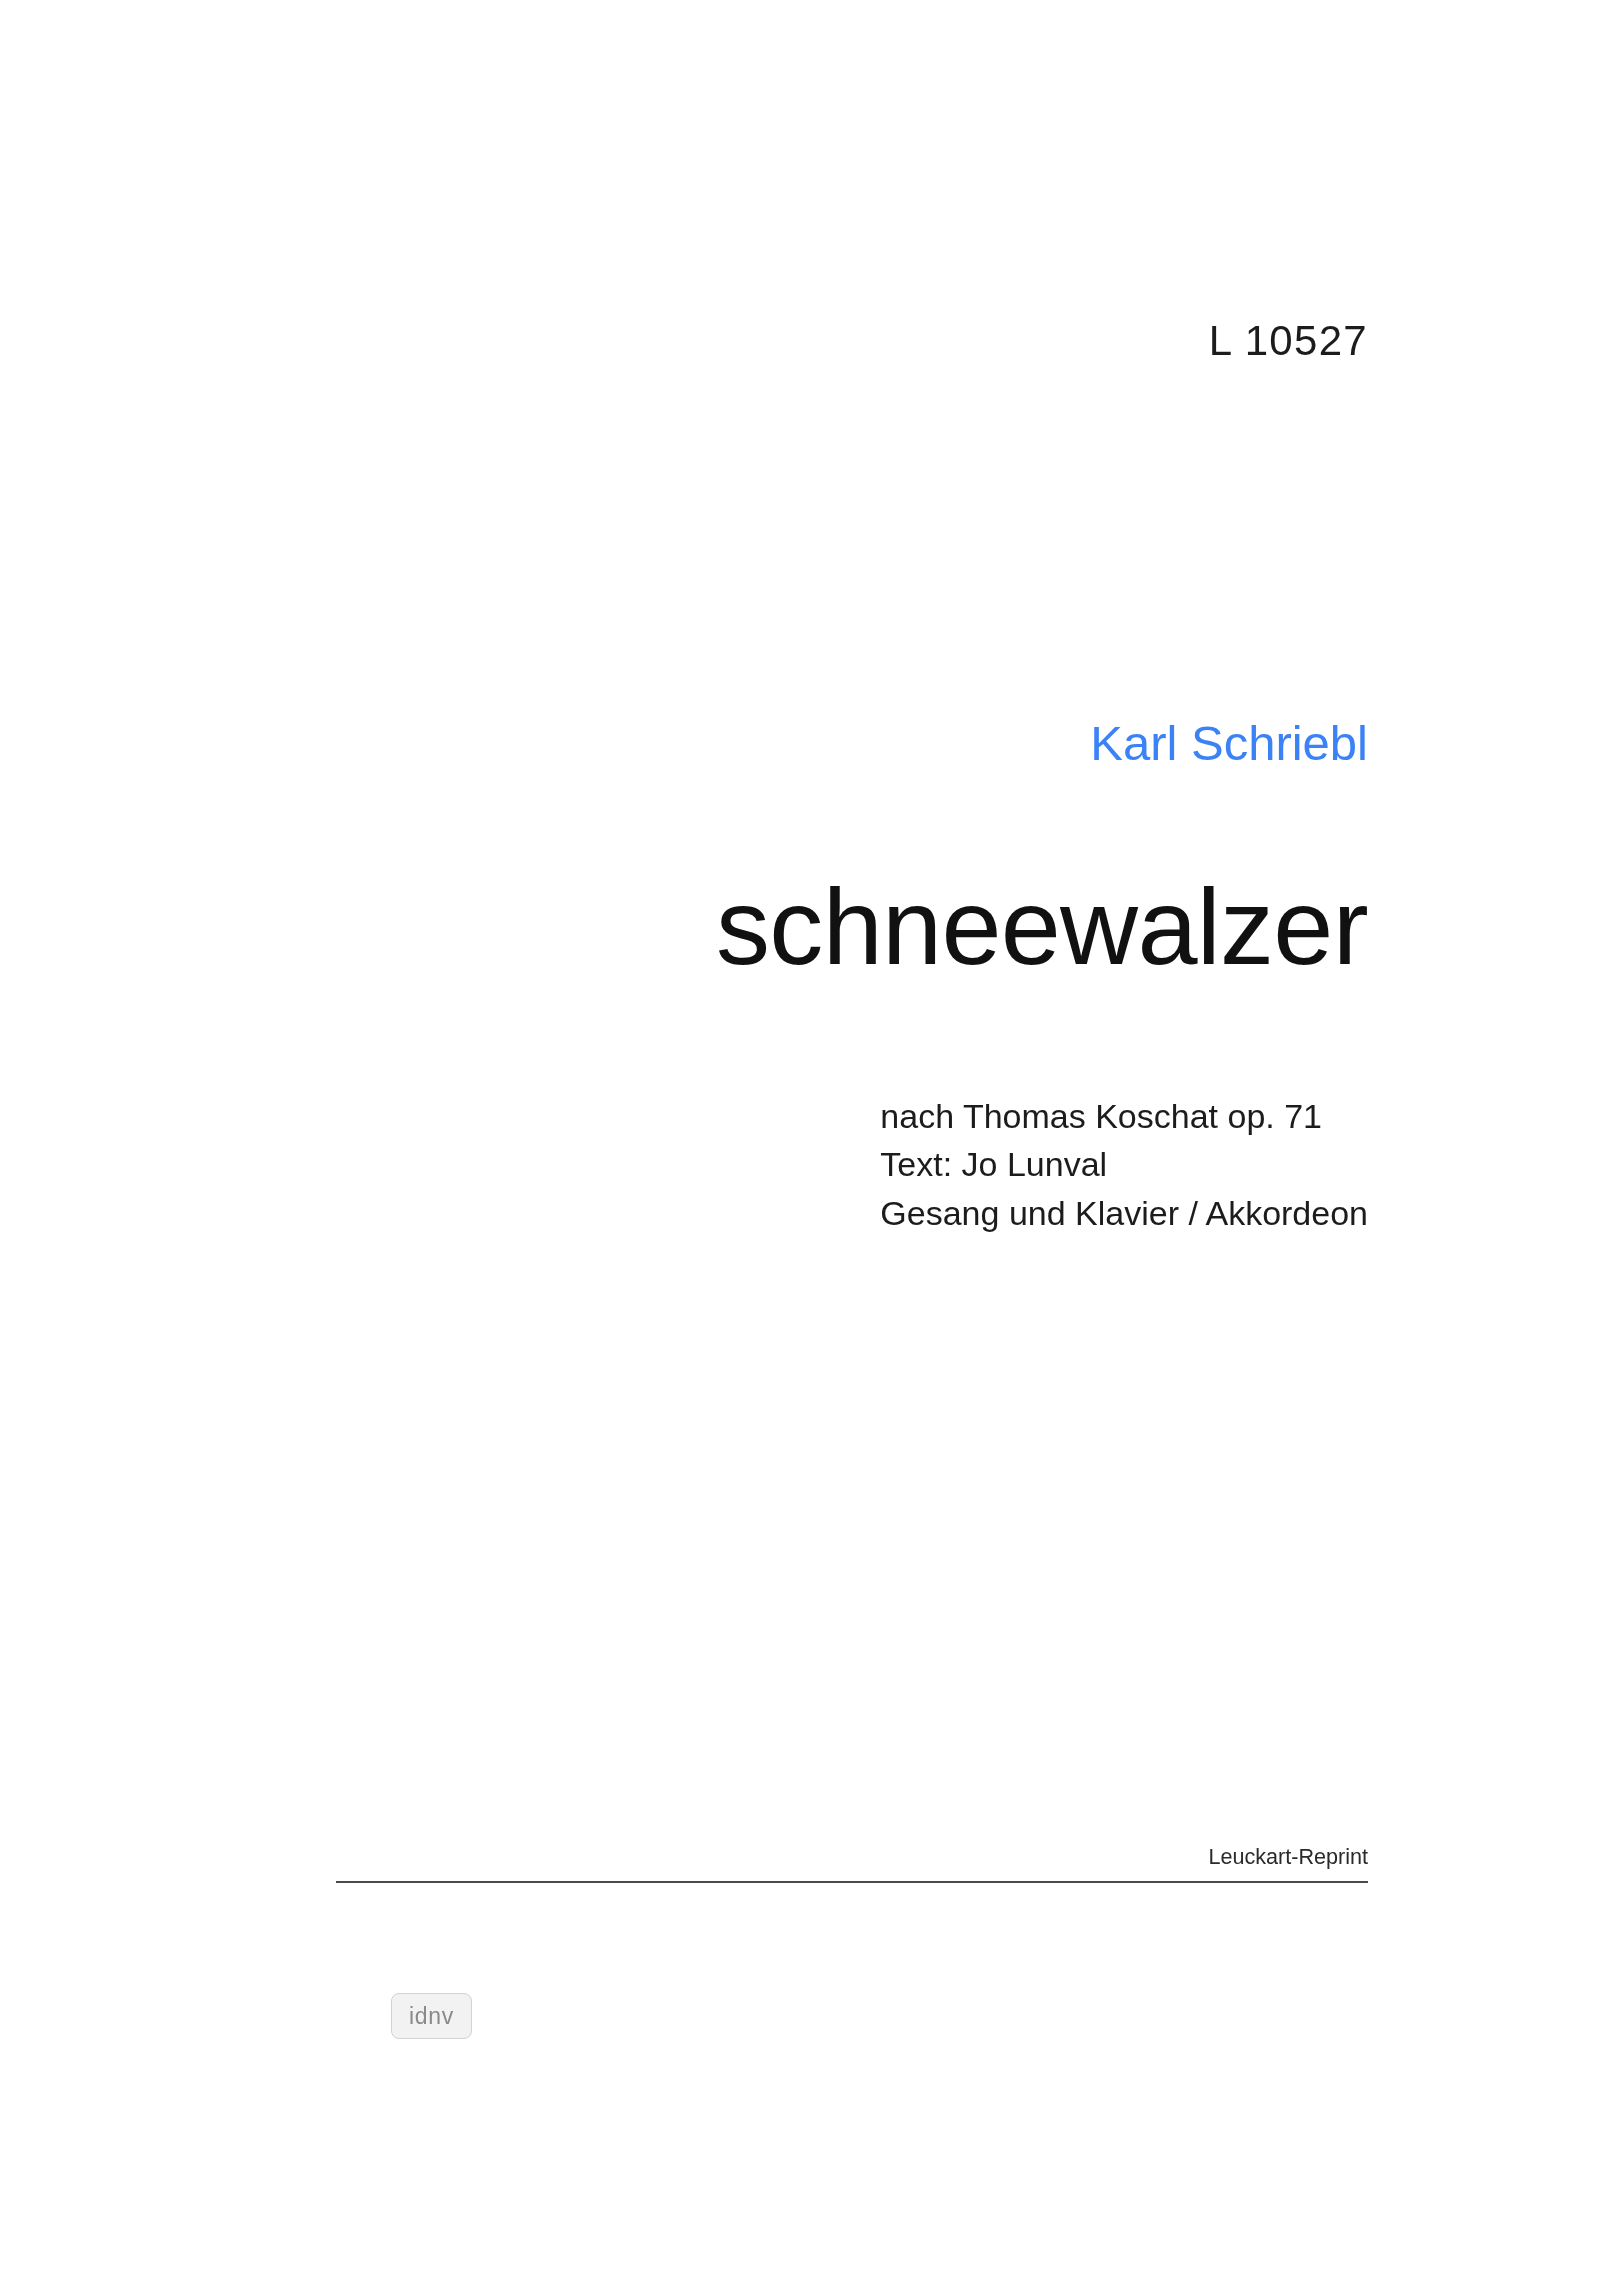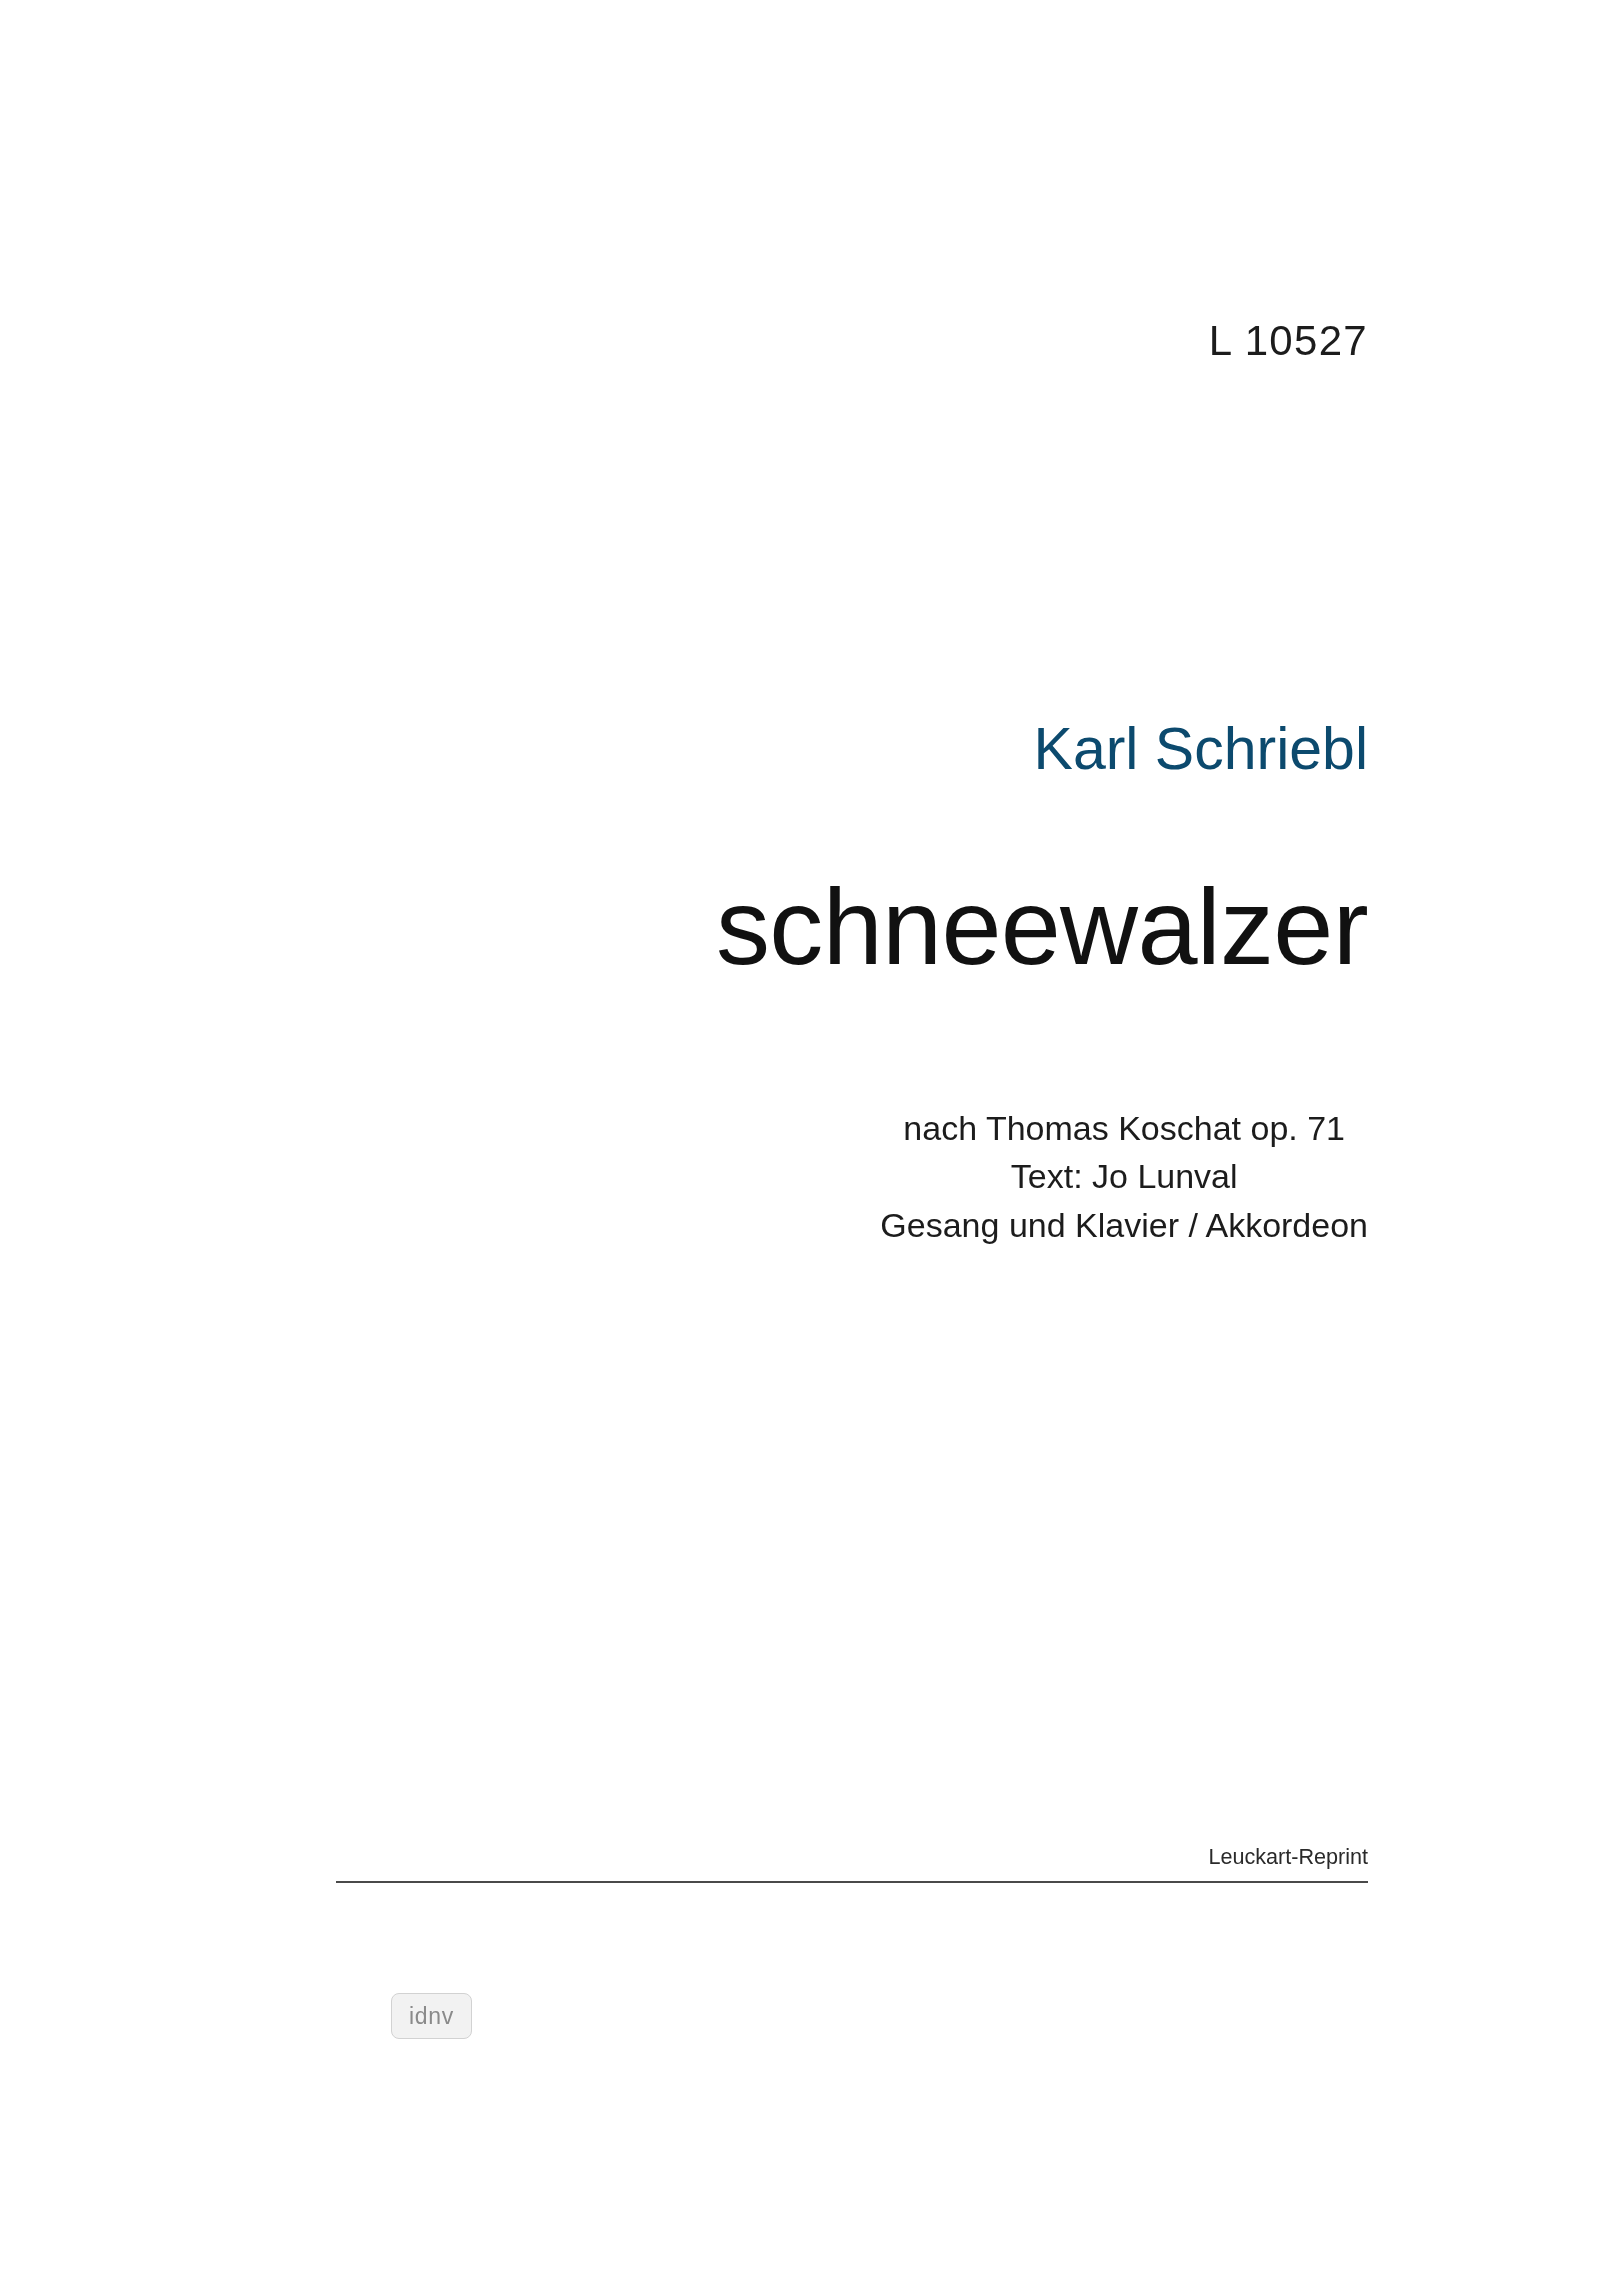--- a/index.html
+++ b/index.html
@@ -29,47 +29,46 @@
     font-size: 42px;
     letter-spacing: 1.3px;
     color: #1c1c1c;
     white-space: nowrap;
   }
 
   .composer {
     position: absolute;
     top: 715px;
     right: 250px;
-    font-size: 59px;
+    font-size: 49px;
     font-weight: 400;
-    color: #0c4a6e;
+    color: #3b82f6;
     white-space: nowrap;
   }
 
   .title {
     position: absolute;
     top: 870px;
     right: 250px;
     font-size: 108px;
     font-weight: 400;
     line-height: 1.05;
     color: #111111;
     white-space: nowrap;
     letter-spacing: -0.7px;
   }
 
   .subtitles {
     position: absolute;
     top: 1092px;
     right: 250px;
-    text-align: center;
+    text-align: left;
     font-size: 34px;
     line-height: 1.42;
     color: #1c1c1c;
-    margin-top: 12px;
   }
   .subtitles div {
     white-space: nowrap;
   }
 
   .reprint-note {
     position: absolute;
     top: 1844px;
     right: 250px;
     font-size: 21.6px;

